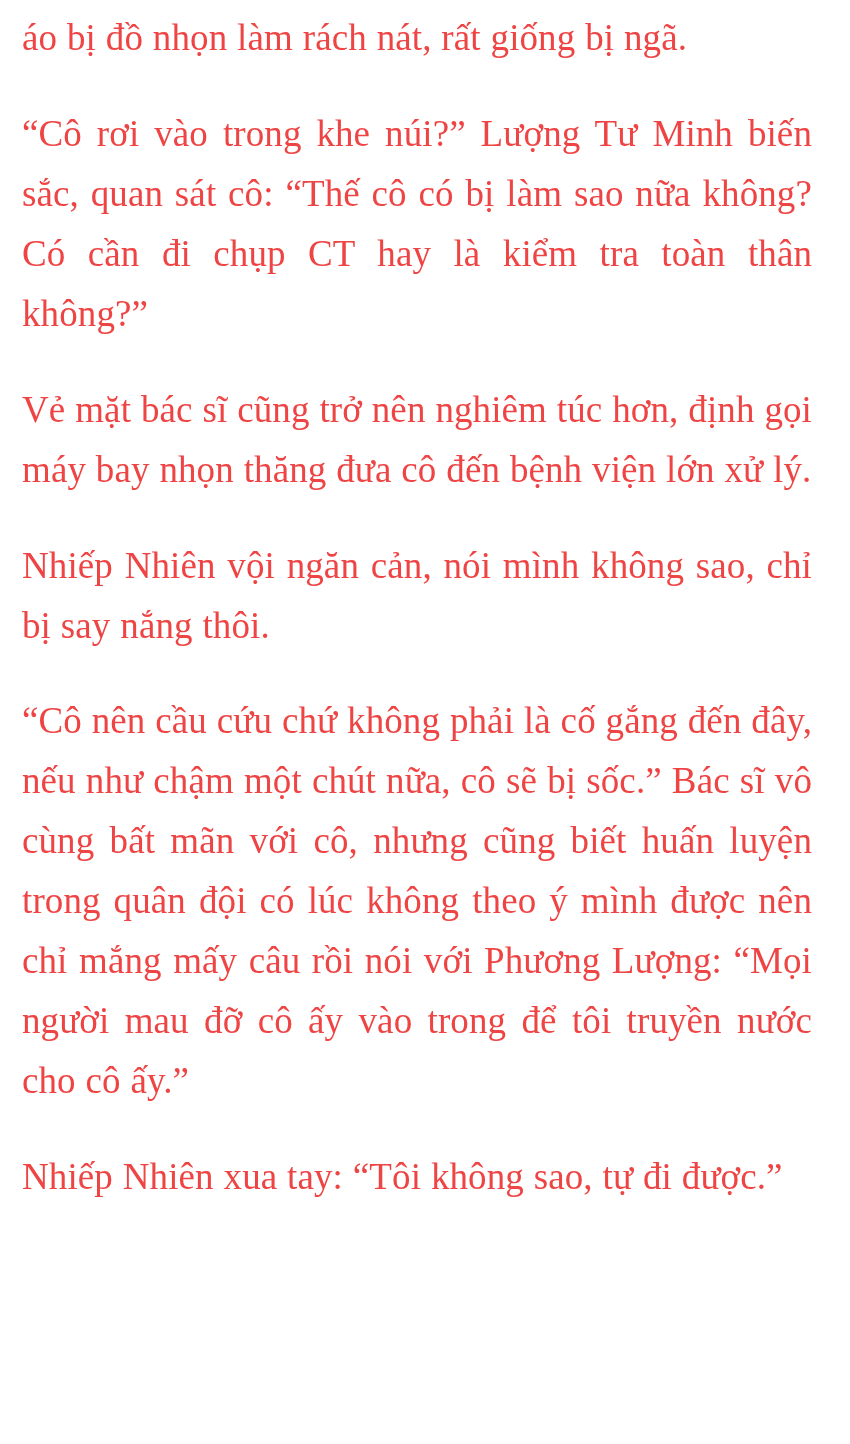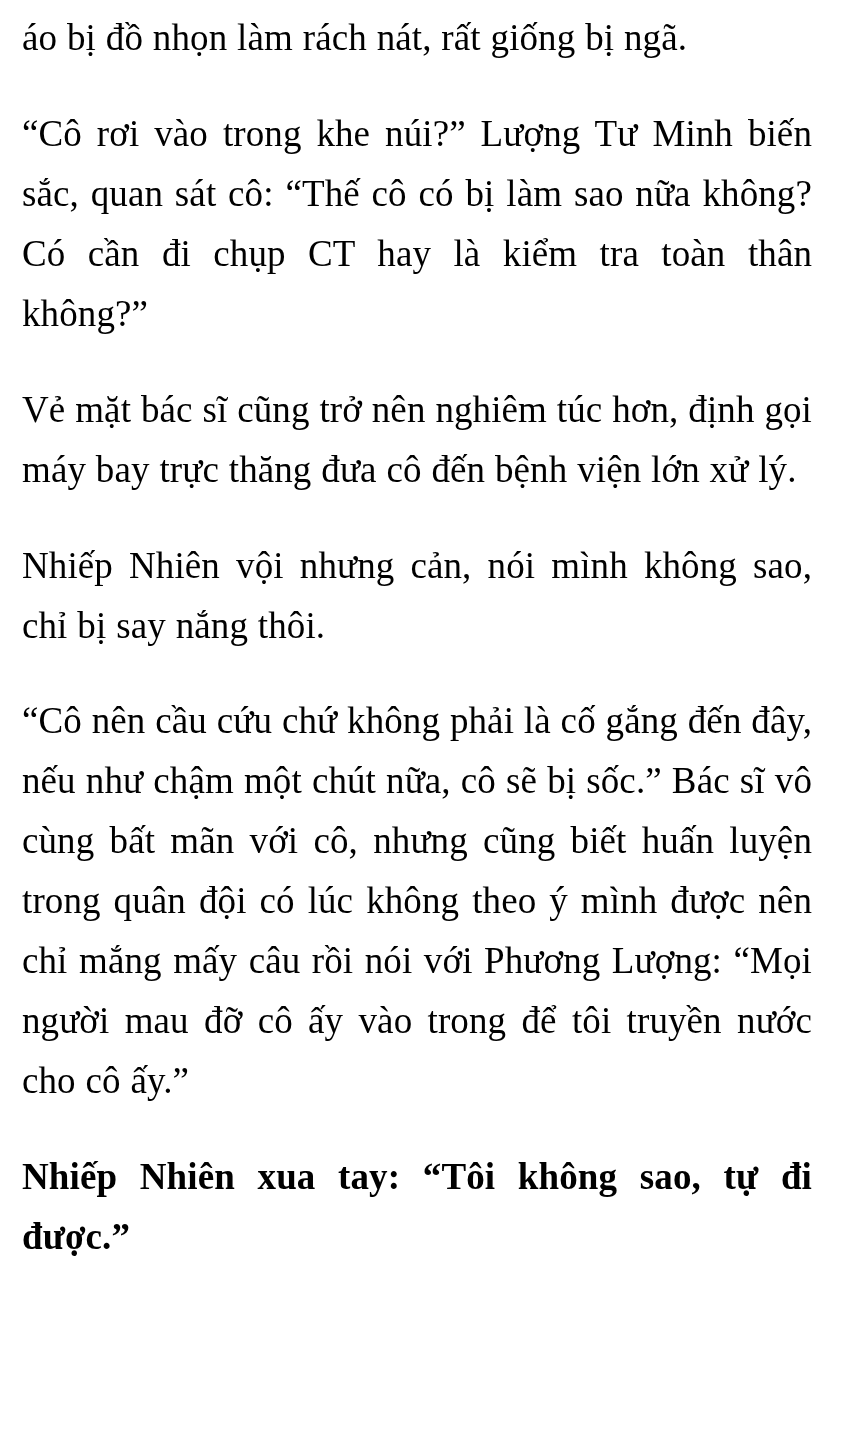--- a/index.html
+++ b/index.html
@@ -15,37 +15,36 @@
   .reader {
     box-sizing: border-box;
     width: 850px;
     padding: 0 22px;
     background: #ffffff;
   }
   .para {
     margin: 0 16px 36px 0;
     font-size: 37px;
     line-height: 1.62;
-    color: #000000;
+    color: #ef4444;
     text-align: justify;
     text-justify: inter-word;
     letter-spacing: 0.1px;
     word-spacing: 0.5px;
   }
   .para:first-child {
     padding-top: 8px;
   }
   .para:last-child {
     margin-bottom: 0;
-    font-weight: bold;
   }
 </style>
 </head>
 <body>
 
 <div class="reader">
   <p class="para">áo bị đồ nhọn làm rách nát, rất giống bị ngã.</p>
   <p class="para">“Cô rơi vào trong khe núi?” Lượng Tư Minh biến sắc, quan sát cô: “Thế cô có bị làm sao nữa không? Có cần đi chụp CT hay là kiểm tra toàn thân không?”</p>
-  <p class="para">Vẻ mặt bác sĩ cũng trở nên nghiêm túc hơn, định gọi máy bay trực thăng đưa cô đến bệnh viện lớn xử lý.</p>
-  <p class="para">Nhiếp Nhiên vội nhưng cản, nói mình không sao, chỉ bị say nắng thôi.</p>
+  <p class="para">Vẻ mặt bác sĩ cũng trở nên nghiêm túc hơn, định gọi máy bay nhọn thăng đưa cô đến bệnh viện lớn xử lý.</p>
+  <p class="para">Nhiếp Nhiên vội ngăn cản, nói mình không sao, chỉ bị say nắng thôi.</p>
   <p class="para">“Cô nên cầu cứu chứ không phải là cố gắng đến đây, nếu như chậm một chút nữa, cô sẽ bị sốc.” Bác sĩ vô cùng bất mãn với cô, nhưng cũng biết huấn luyện trong quân đội có lúc không theo ý mình được nên chỉ mắng mấy câu rồi nói với Phương Lượng: “Mọi người mau đỡ cô ấy vào trong để tôi truyền nước cho cô ấy.”</p>
   <p class="para">Nhiếp Nhiên xua tay: “Tôi không sao, tự đi được.”</p>
 </div>
 
 </body></html>

